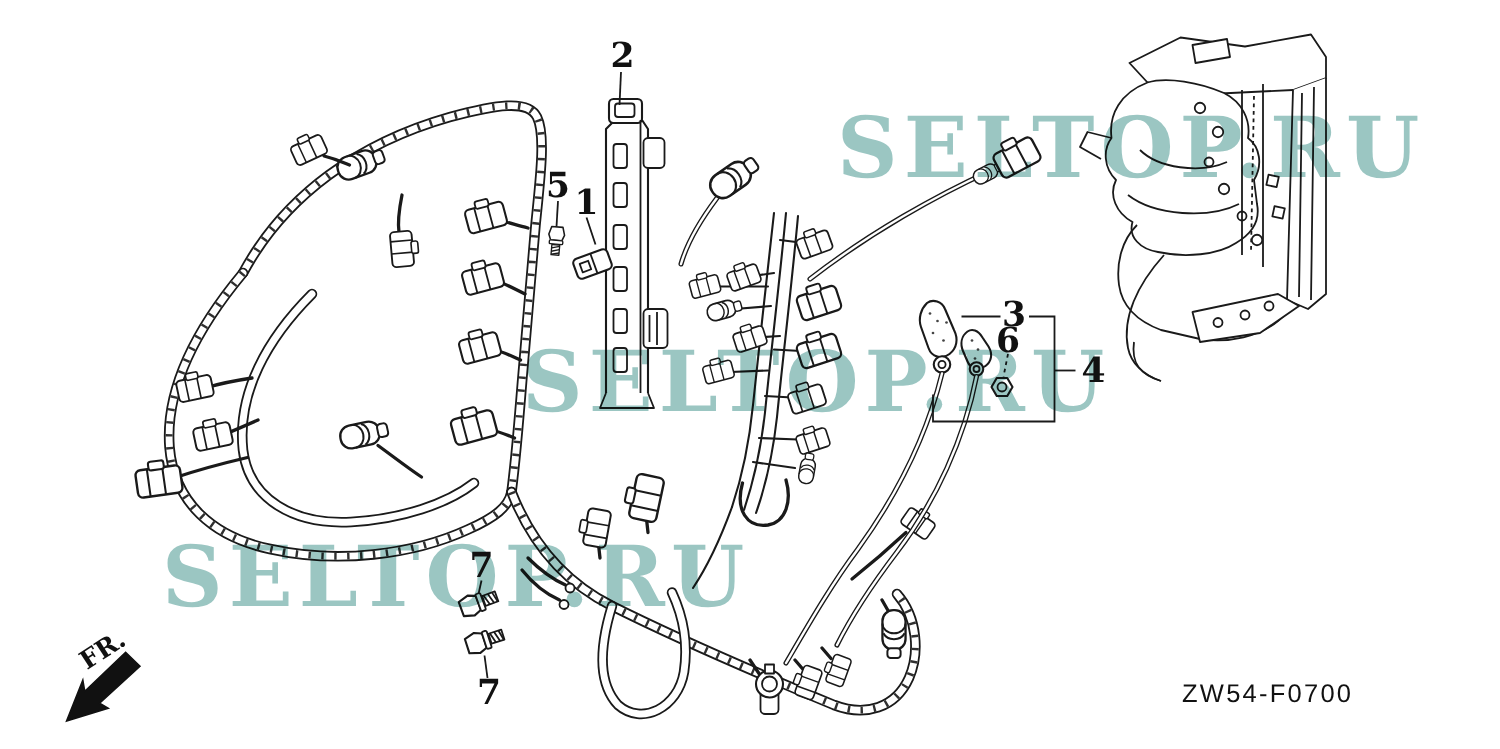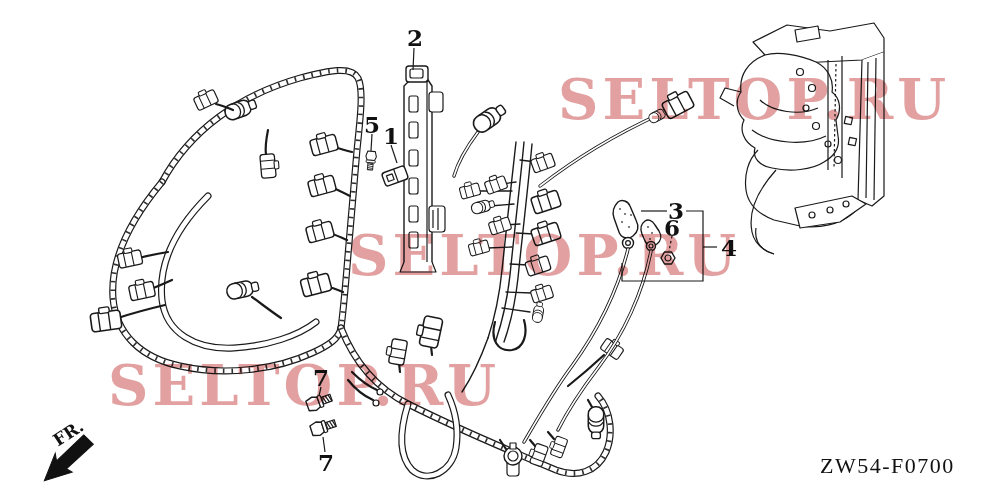--- a/index.html
+++ b/index.html
@@ -15,27 +15,27 @@
   .wire{fill:none;stroke:#1a1a1a;stroke-width:1.4;stroke-linecap:round;}
   .wire2{fill:none;stroke:#1a1a1a;stroke-width:2.2;stroke-linecap:round;}
   .ln{fill:none;stroke:#1a1a1a;stroke-width:1.2;}
   .lnd{fill:none;stroke:#1a1a1a;stroke-width:1.2;stroke-dasharray:2.5 2.5;}
   .sh{fill:#ffffff;stroke:#1a1a1a;stroke-width:1.4;stroke-linejoin:round;}
   .sh2{fill:#ffffff;stroke:#1a1a1a;stroke-width:1.2;stroke-linejoin:round;}
   .nofill{fill:none;stroke:#1a1a1a;stroke-width:1.2;stroke-linejoin:round;}
   .dot{fill:#444;}
   
   .watermark{position:absolute;font-family:"DejaVu Serif",serif;font-weight:700;
-             font-size:56px;letter-spacing:4px;white-space:nowrap;color:#b91c1c;
+             font-size:56px;letter-spacing:4px;white-space:nowrap;color:#0f766e;
              opacity:.42;mix-blend-mode:multiply;pointer-events:none;z-index:5;}
   
   .callout{position:absolute;transform:translate(-50%,-50%);font-family:"DejaVu Serif",serif;
            font-weight:700;font-size:23px;color:#111;z-index:9;line-height:1;}
-  .part-code{position:absolute;left:788px;top:453px;font-family:Liberation Serif, serif;
-             font-size:22px;letter-spacing:1.5px;color:#111;z-index:9;margin-left:32px;}
+  .part-code{position:absolute;left:788px;top:453px;font-family:Liberation Sans, sans-serif;
+             font-size:17px;letter-spacing:1.5px;color:#111;z-index:9;}
 </style>
 </head>
 <body>
 
 <div class="stage">
 
   <svg width="1000" height="499" viewBox="0 0 1000 499">
     <defs>
       <g id="connR">
         <rect x="-13" y="-8" width="26" height="16" rx="3" class="sh"></rect>

